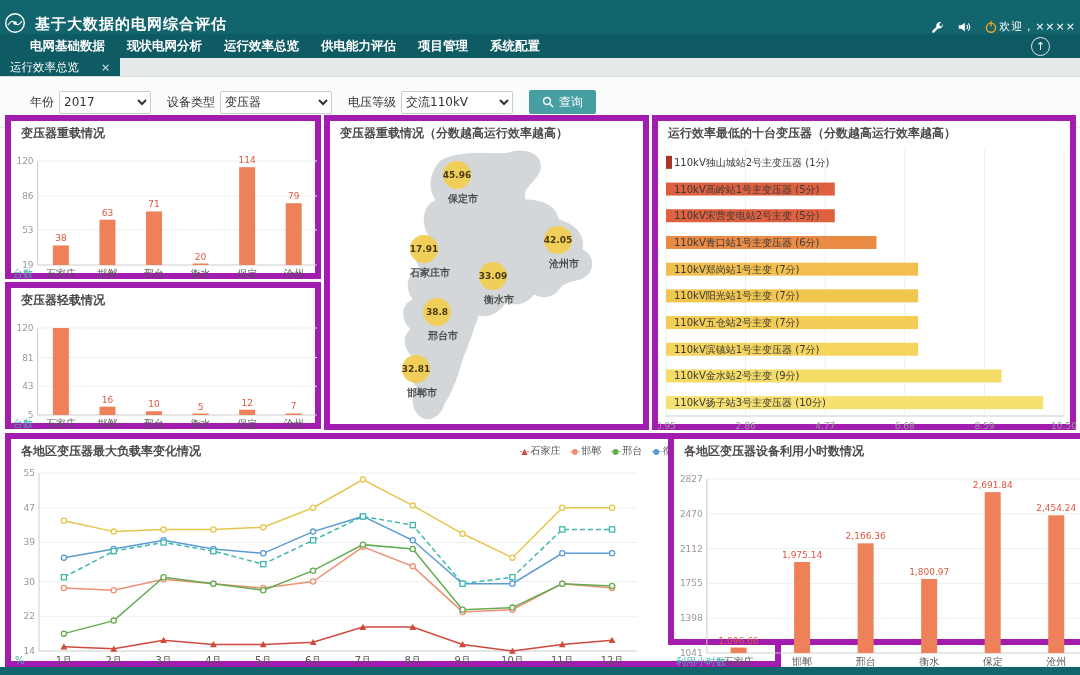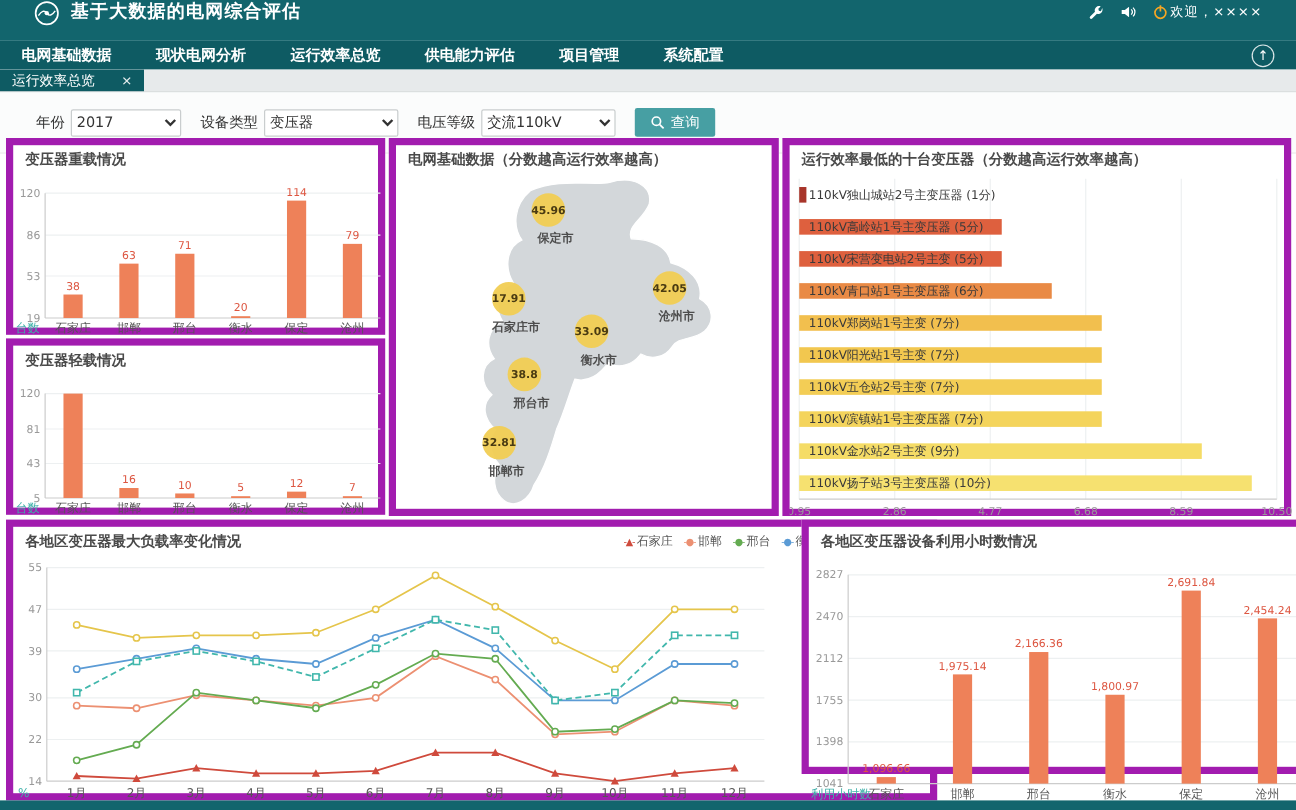--- a/index.html
+++ b/index.html
@@ -1,27 +1,27 @@
 <!DOCTYPE html>
 <html><head>
 <meta charset="utf-8">
 <style>
   html,body{margin:0;padding:0;}
   body{font-family:"DejaVu Sans","Liberation Sans",sans-serif;background:#e6e9ea;}
   .app{position:relative;width:1080px;height:675px;background:#fff;overflow:hidden;}
 
-  .header{position:absolute;left:0;top:0;width:100%;height:34px;background:#12656d;display:flex;align-items:flex-start;padding:0 28px;box-sizing:border-box;}
+  .header{position:absolute;left:0;top:0;width:100%;height:34px;background:#12656d;display:flex;align-items:flex-end;padding:0 4px;box-sizing:border-box;}
   .logo{width:22px;height:22px;margin-right:9px;flex:0 0 auto;}
   .app-title{color:#fff;font-size:15px;font-weight:bold;letter-spacing:1px;}
   .header-right{margin-left:auto;display:flex;flex-direction:row;align-items:flex-end;padding-top:2px;gap:1px;}
   .header-icons{display:flex;gap:13px;align-items:center;}
   .hicon{width:14px;height:14px;display:inline-flex;cursor:pointer;}
   .welcome{color:#fff;font-size:11px;letter-spacing:1px;}
 
-  .nav{position:absolute;left:0;top:34px;width:100%;height:24px;background:#0e5b63;display:flex;align-items:center;gap:37px;padding:0 18px;box-sizing:border-box;}
+  .nav{position:absolute;left:0;top:34px;width:100%;height:24px;background:#0e5b63;display:flex;align-items:center;gap:22px;padding:0 30px;box-sizing:border-box;}
   .nav-item{color:#fff;font-size:12.5px;font-weight:bold;cursor:pointer;text-decoration:none;white-space:nowrap;}
   .nav-top{margin-left:auto;width:17px;height:17px;border:1.5px solid rgba(255,255,255,.85);border-radius:50%;display:flex;align-items:center;justify-content:center;cursor:pointer;color:#fff;font-size:11px;line-height:1;}
 
   .tabstrip{position:absolute;left:0;top:58px;width:100%;height:19px;background:#e7eaeb;border-bottom:1px solid #d8dcdd;box-sizing:border-box;display:flex;}
   .tab{background:#0e5b63;color:#fff;font-size:11.5px;display:flex;align-items:center;gap:22px;padding:0 10px;cursor:pointer;}
   .tab-close{font-size:11px;opacity:.9;cursor:pointer;}
 
   .filterbar{position:absolute;left:0;top:77px;width:100%;height:51px;background:#fbfcfc;border-bottom:1px solid #ececec;display:flex;align-items:center;padding:0 30px;box-sizing:border-box;}
   .flabel{font-size:12px;color:#333;margin-right:5px;white-space:nowrap;}
   .fselect{height:23px;font-size:12px;color:#333;border:1px solid #c9cdce;border-radius:2px;background:#fff;margin-right:16px;font-family:inherit;}
@@ -193,21 +193,21 @@
         <text x="236.14999999999998" y="115" text-anchor="middle" class="ax2">保定</text>
         <rect x="274.7166666666667" y="101.48695652173913" width="16" height="1.5130434782608688" fill="#ee8159"></rect>
         <text x="282.7166666666667" y="97.48695652173913" text-anchor="middle" class="val">7</text>
         <text x="282.7166666666667" y="115" text-anchor="middle" class="ax2">沧州</text>
         <text x="2" y="115" class="axname">台数</text>
       </svg>
   </section>
 
   <section class="panel" style="left:324px;top:115px;width:325px;height:315px">
     <div class="panel-head">
-        <div class="panel-title">电网基础数据（分数越高运行效率越高）</div>
+        <div class="panel-title">变压器重载情况（分数越高运行效率越高）</div>
       </div>
     <svg class="chart" viewBox="0 0 323 289" width="323" height="289">
         <path d="M112,14 C136,3 164,10 178,7 C198,1 214,10 211,25 C206,38 192,43 196,54 C213,54 227,61 229,74 C244,78 256,89 253,104 C264,110 266,123 257,131 C247,139 236,135 230,144 C224,153 213,155 204,150 C197,159 186,163 177,157 C170,167 160,174 149,171 C144,184 140,199 134,212 C129,229 124,245 115,259 C111,272 99,279 90,272 C81,265 80,252 86,242 C78,233 76,221 83,213 C73,204 71,192 80,184 C70,175 70,160 82,154 C74,143 76,129 89,123 C81,110 85,95 98,91 C90,78 92,61 105,55 C97,44 98,26 112,14 Z" fill="#d3d7da" stroke="#ffffff" stroke-width="1"></path>
         <circle cx="127" cy="30" r="14" fill="#f1ce53" fill-opacity="0.95"></circle>
         <text x="127" y="33" text-anchor="middle" class="mval">45.96</text>
         <text x="133" y="57" text-anchor="middle" class="mcity">保定市</text>
         <circle cx="228" cy="95" r="14" fill="#f1ce53" fill-opacity="0.95"></circle>
         <text x="228" y="98" text-anchor="middle" class="mval">42.05</text>
         <text x="234" y="122" text-anchor="middle" class="mcity">沧州市</text>
         <circle cx="94" cy="104" r="14" fill="#f1ce53" fill-opacity="0.95"></circle>

